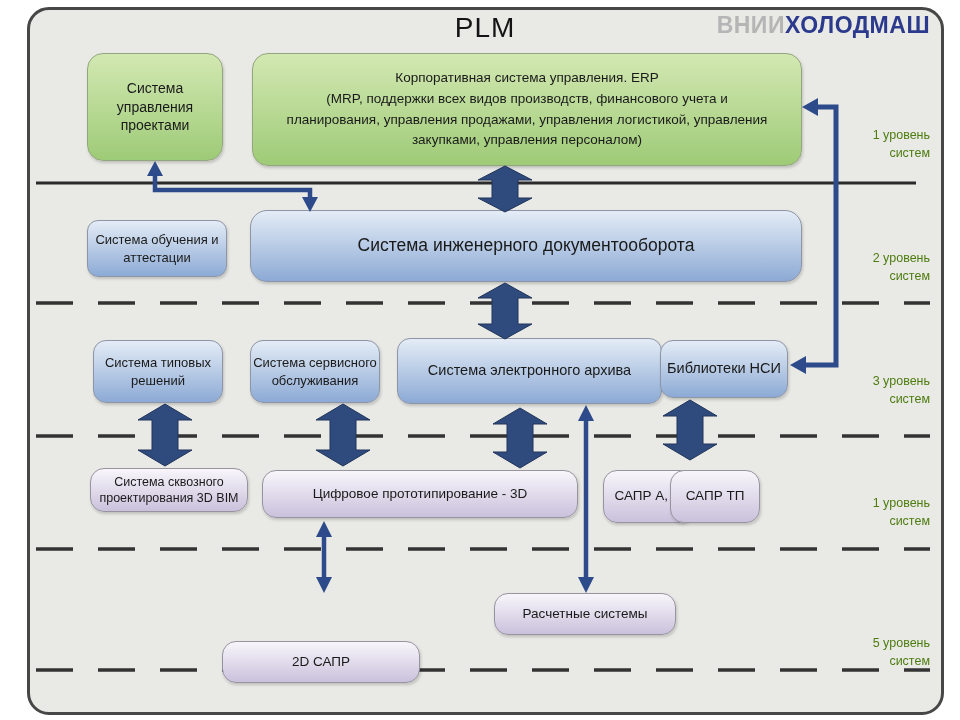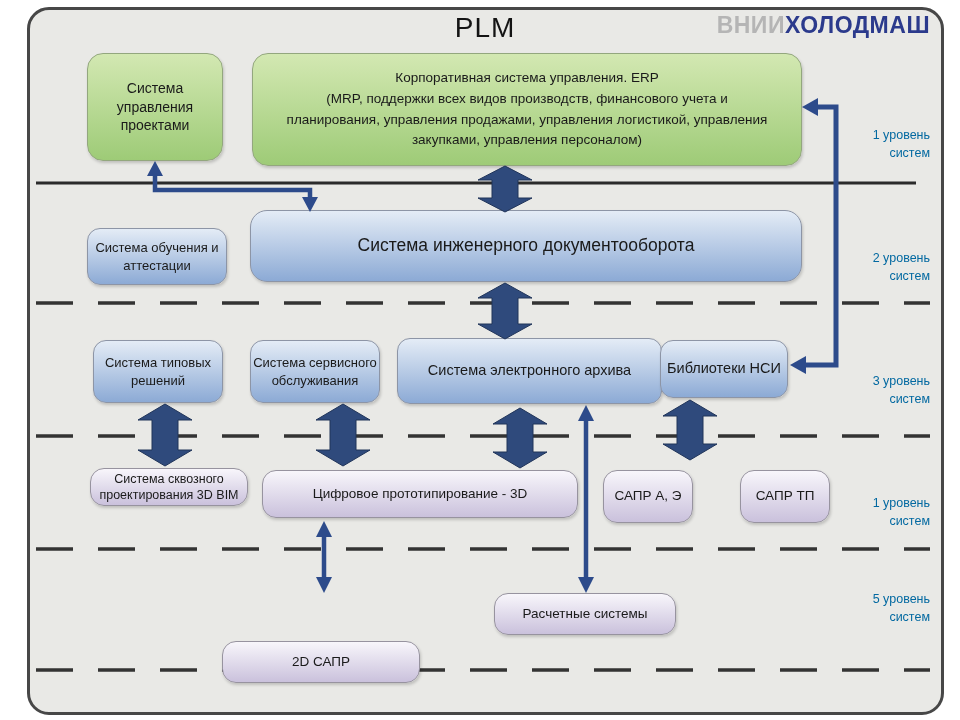--- a/index.html
+++ b/index.html
@@ -17,43 +17,43 @@
         box-shadow:1px 2px 3px rgba(0,0,0,0.18);}
   .green{background:linear-gradient(to bottom,var(--green-top) 0%,var(--green-bottom) 100%);
          border:1px solid var(--green-border);border-radius:16px;}
   .blue{background:linear-gradient(to bottom,var(--blue-top) 0%,var(--blue-bottom) 100%);
         border:1px solid var(--blue-border);border-radius:13px;}
   .purple{background:linear-gradient(to bottom,var(--purple-top) 0%,var(--purple-bottom) 100%);
         border:1px solid var(--purple-border);border-radius:14px;}
 
   #box-pm{left:87px;top:53px;width:136px;height:108px;font-size:14px;padding:16px 8px;}
   #box-erp{left:252px;top:53px;width:550px;height:113px;font-size:13.5px;line-height:1.52;padding:0 25px;}
-  #box-training{left:87px;top:228px;width:140px;height:57px;font-size:13px;padding:0 4px;}
+  #box-training{left:87px;top:220px;width:140px;height:57px;font-size:13px;padding:0 4px;border-radius:11px;}
   #box-edm{left:250px;top:210px;width:552px;height:72px;font-size:17.5px;border-radius:17px;}
   #box-typical{left:93px;top:340px;width:130px;height:63px;font-size:13px;padding:0 2px;}
   #box-service{left:250px;top:340px;width:130px;height:63px;font-size:13px;padding:0 2px;}
   #box-archive{left:397px;top:338px;width:265px;height:66px;font-size:14.5px;}
   #box-nsi{left:660px;top:340px;width:128px;height:58px;font-size:14.5px;}
-  #box-bim{left:90px;top:468px;width:158px;height:38px;font-size:12.5px;padding:0 0;line-height:1.3;}
+  #box-bim{left:90px;top:468px;width:158px;height:44px;font-size:12.5px;padding:0 0;line-height:1.3;}
   #box-proto{left:262px;top:470px;width:316px;height:48px;font-size:13.5px;}
   #box-sapr-ae{left:603px;top:470px;width:90px;height:53px;font-size:13.5px;}
-  #box-sapr-tp{left:740px;top:470px;width:90px;height:53px;font-size:13.5px;}
+  #box-sapr-tp{left:670px;top:470px;width:90px;height:53px;font-size:13.5px;}
   #box-cad2d{left:222px;top:593px;width:198px;height:42px;font-size:13.5px;margin-top:48px;}
   #box-calc{left:494px;top:593px;width:182px;height:42px;font-size:13.5px;}
 
   .page-title{position:absolute;left:425px;top:12px;width:120px;text-align:center;z-index:2;
               font-size:28px;letter-spacing:1px;color:#141414;}
   .logo{position:absolute;left:620px;top:12px;width:310px;text-align:right;z-index:2;
         font-size:23px;font-weight:bold;letter-spacing:0.5px;}
   .logo .gray{color:var(--logo-gray);}
   .logo .blue-t{color:var(--logo-blue);}
 
   .lvl-label{position:absolute;left:840px;width:90px;text-align:right;z-index:2;
-             font-size:12.5px;line-height:1.45;color:#0369a1;}
-  #lvl1{top:126px;} #lvl2{top:249px;} #lvl3{top:372px;} #lvl4{top:494px;} #lvl5{top:590px;}
+             font-size:12.5px;line-height:1.45;color:#4d7c0f;}
+  #lvl1{top:126px;} #lvl2{top:249px;} #lvl3{top:372px;} #lvl4{top:494px;} #lvl5{top:634px;}
   .lvl-label span{display:block;}
 
   .line-solid{stroke:#2b2b2b;stroke-width:3;}
   .line-dashed{stroke:var(--line);stroke-width:3.5;stroke-dasharray:37 25;}
   .block-arrow{fill:var(--arrow-block);stroke:#203459;stroke-width:1;}
   .thin{stroke:var(--arrow-thin);fill:none;}
   .thin-head{fill:var(--arrow-thin);stroke:none;}
 </style>
 </head>
 <body>

